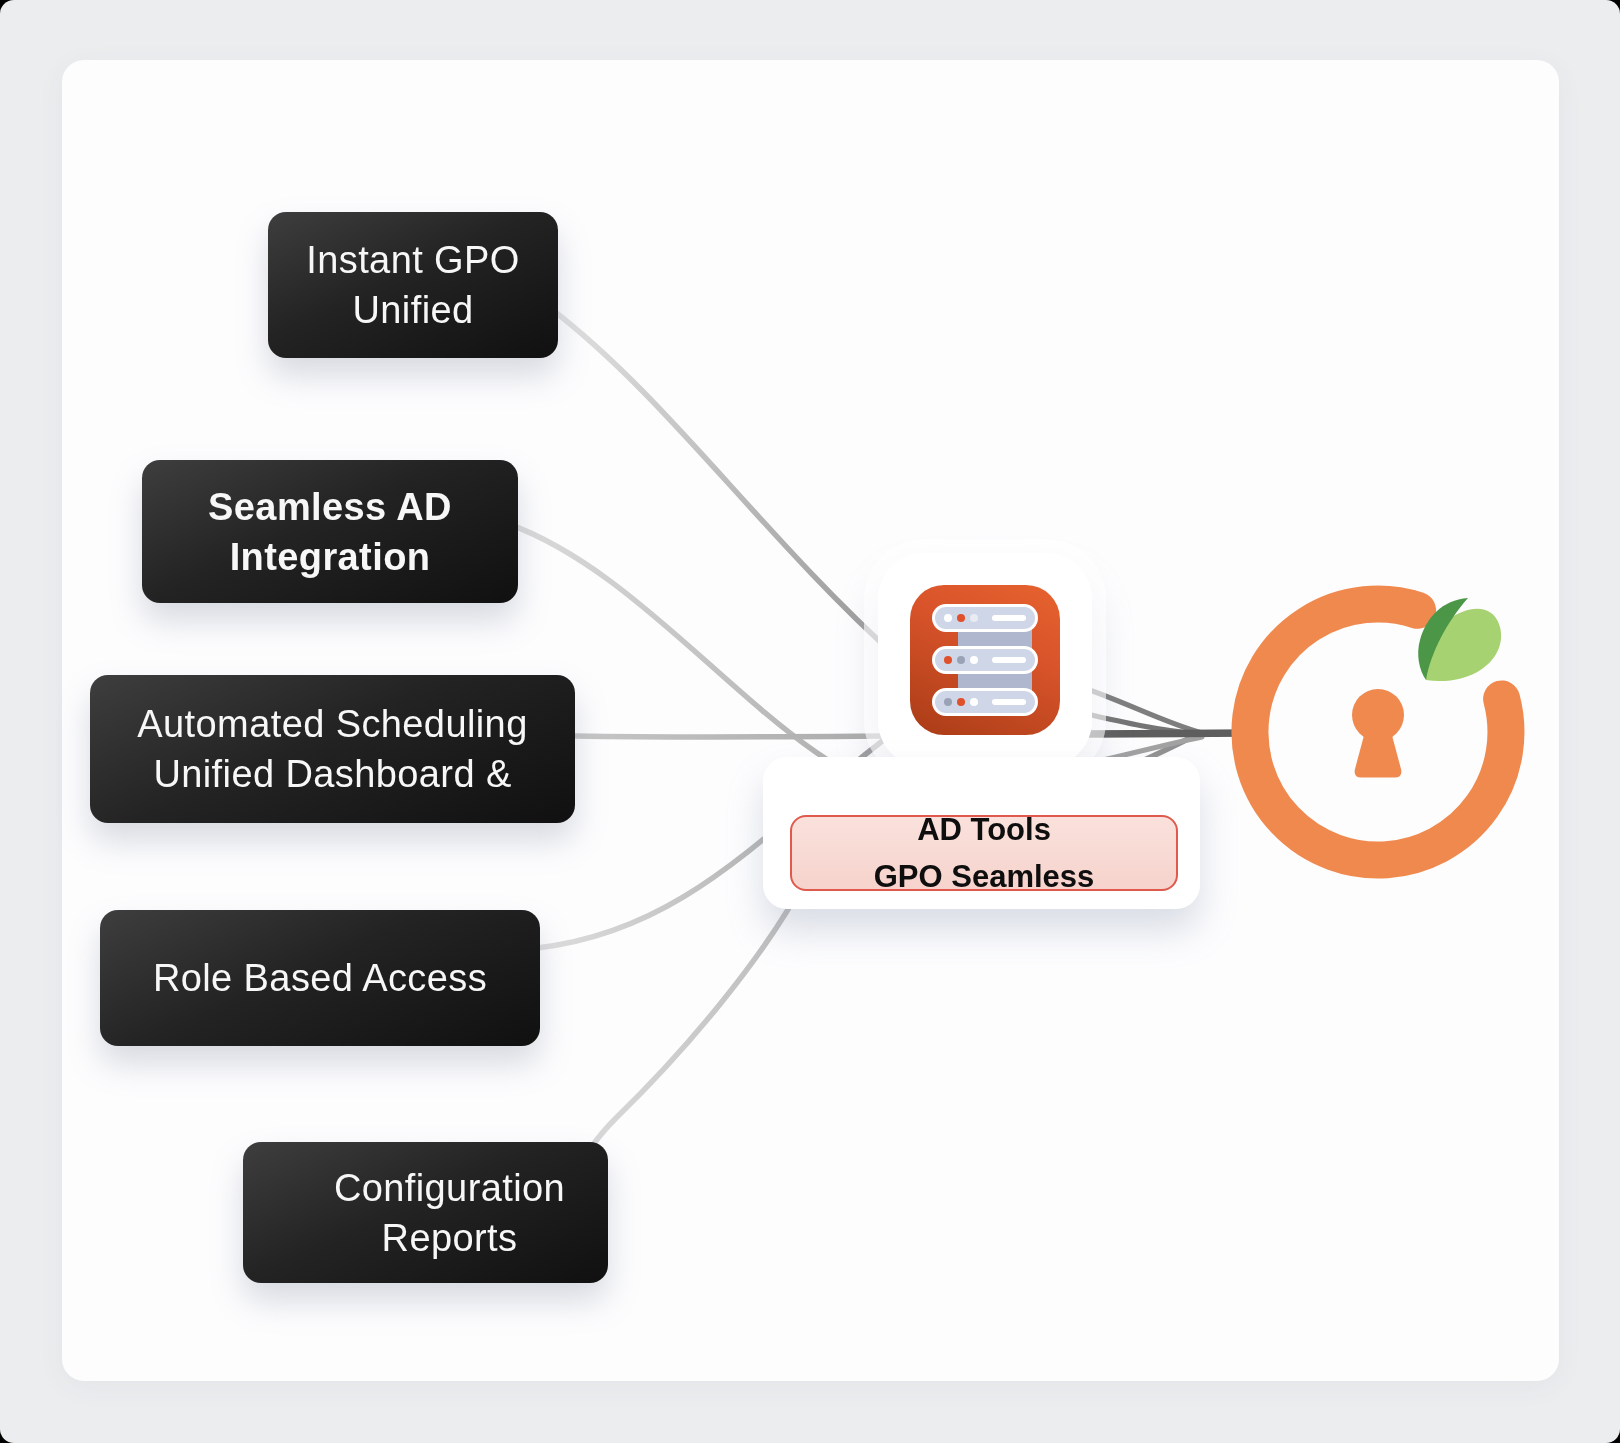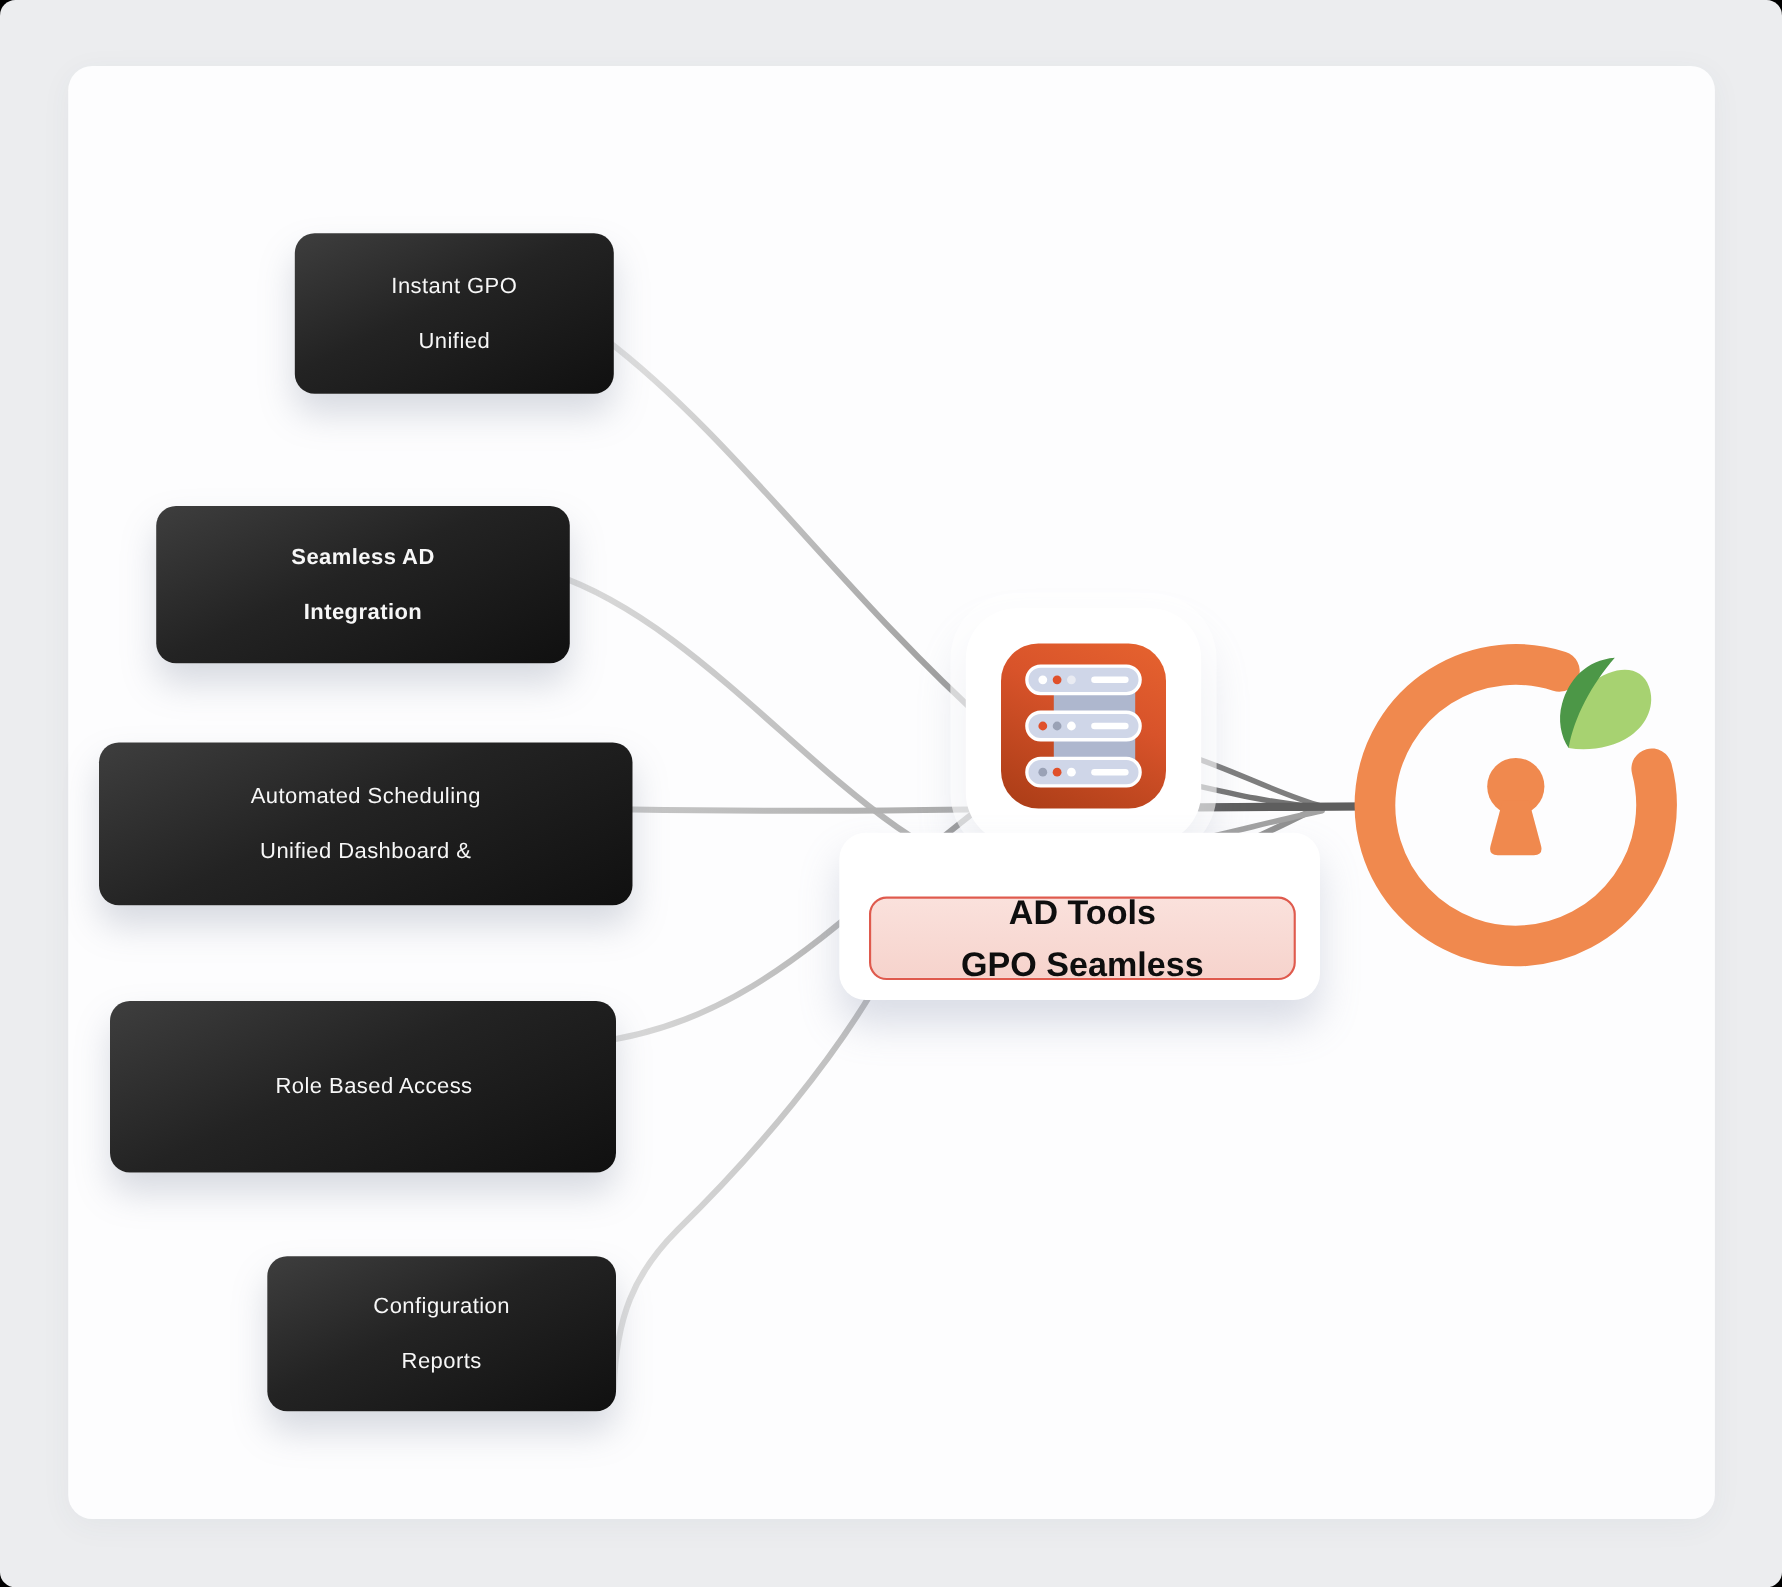--- a/index.html
+++ b/index.html
@@ -32,32 +32,32 @@
     position: absolute;
     z-index: 2;
     background: linear-gradient(155deg, #3E3E3E 0%, #232323 45%, #101010 100%);
     border-radius: 18px;
     color: #F7F7F7;
     display: flex;
     flex-direction: column;
     align-items: center;
     justify-content: center;
     text-align: right;
-    font-size: 20px;
+    font-size: 38px;
     font-weight: 500;
     letter-spacing: 0.4px;
     line-height: 50px;
     box-shadow: 0 18px 32px rgba(120,130,150,0.28);
   }
   .feature span { display: block; }
   #feature-1 { left: 268px; top: 212px;  width: 290px; height: 146px; }
   #feature-2 { left: 142px; top: 460px;  width: 376px; height: 143px; font-weight: bold; }
   #feature-3 { left: 90px;  top: 675px;  width: 485px; height: 148px; }
-  #feature-4 { left: 100px; top: 910px;  width: 440px; height: 156px; padding-left: 20px; }
-  #feature-5 { left: 243px; top: 1142px; width: 317px; height: 141px; }
+  #feature-4 { left: 100px; top: 910px;  width: 440px; height: 136px; }
+  #feature-5 { left: 243px; top: 1142px; width: 317px; height: 141px; padding-left: 48px; }
 
   .icon-card {
     position: absolute;
     left: 878px; top: 553px;
     width: 214px; height: 214px;
     background: #FFFFFF;
     border-radius: 46px;
     z-index: 3;
     box-shadow: 0 0 0 14px rgba(255,255,255,0.6), 0 26px 42px rgba(140,150,175,0.32);
   }

